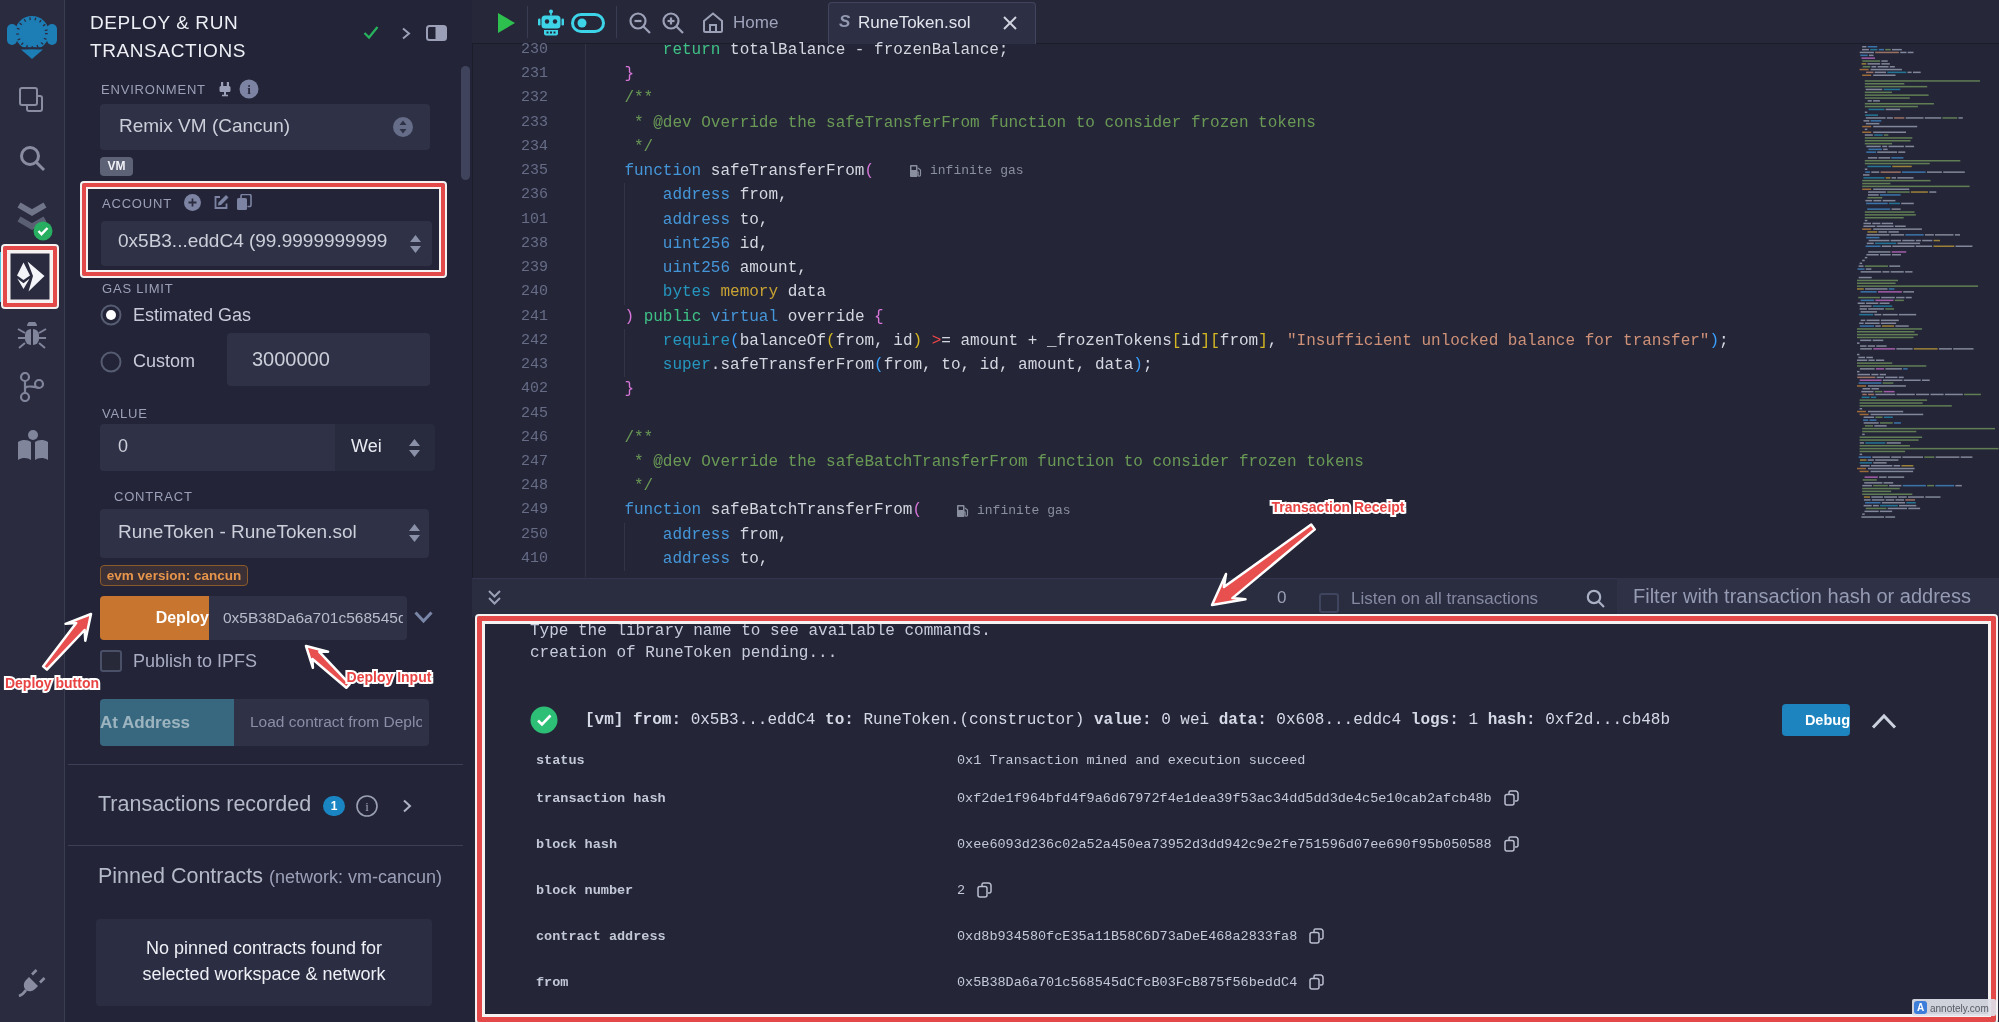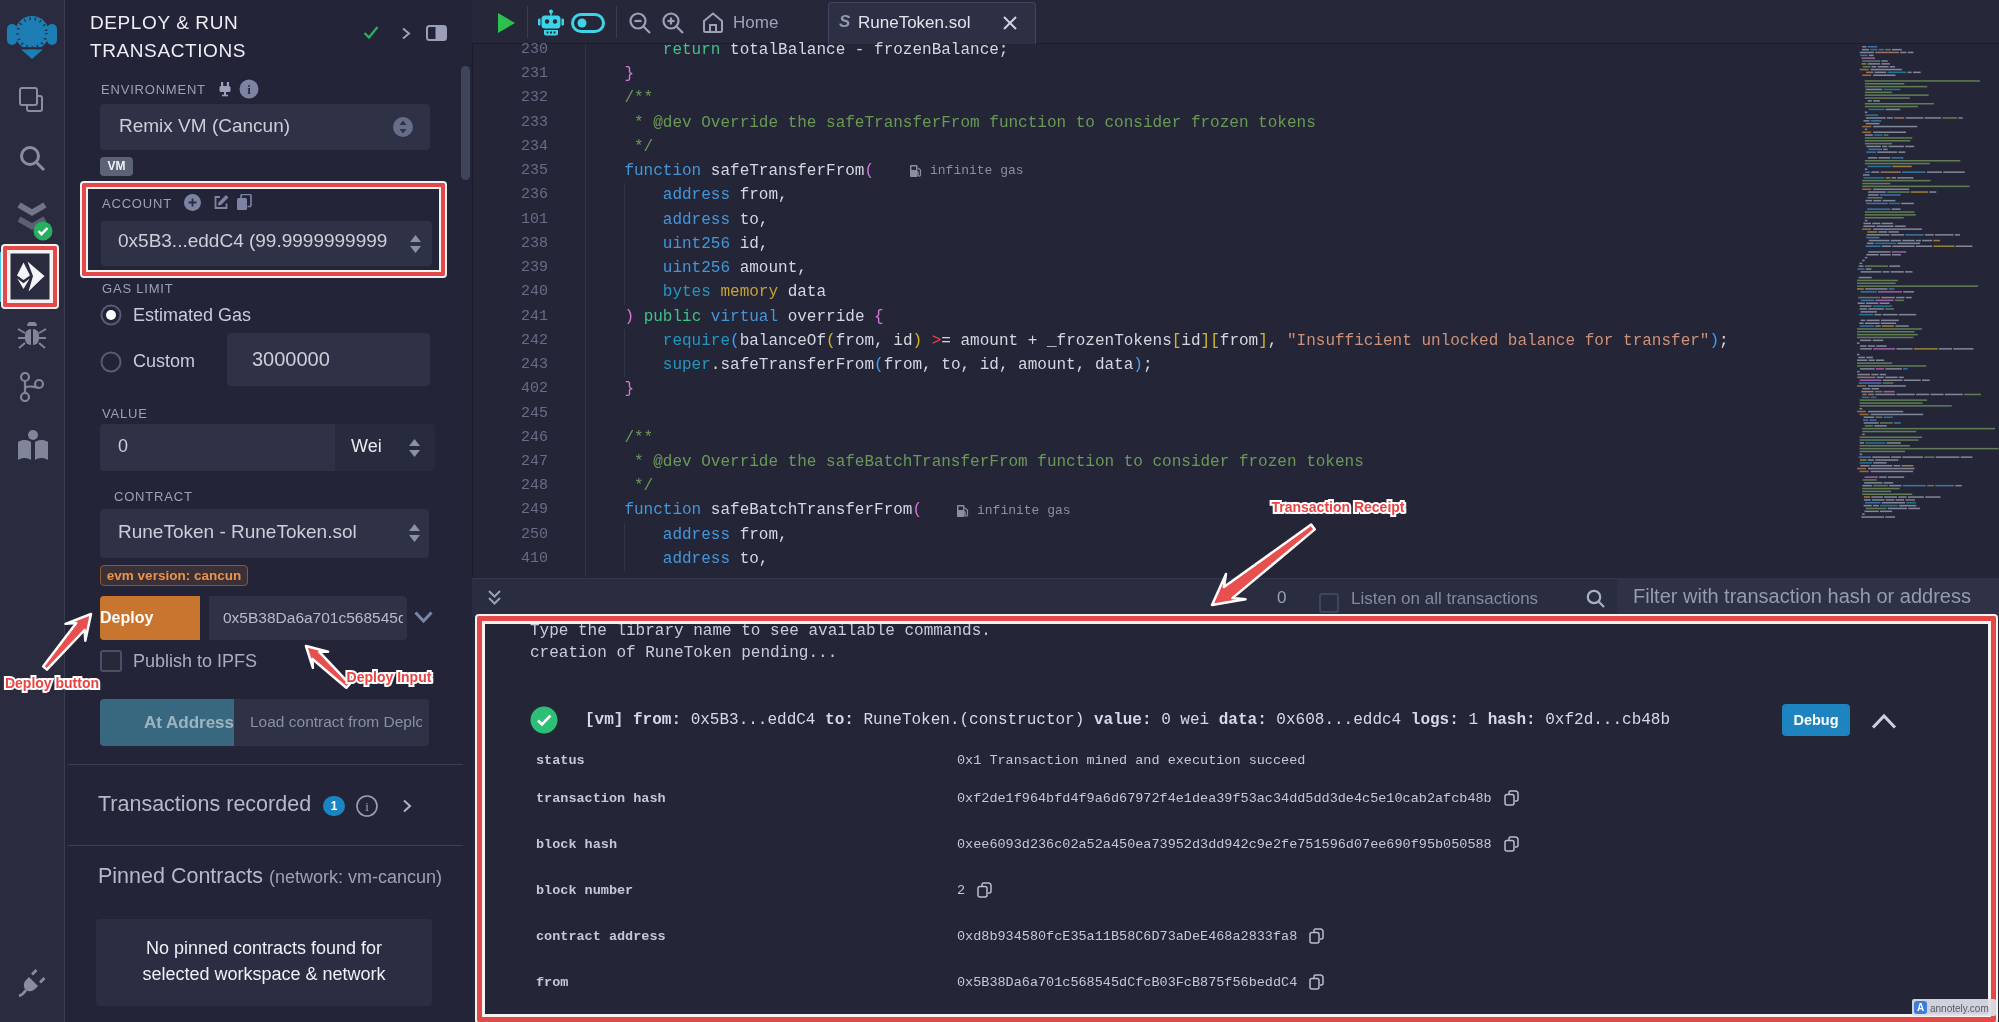--- a/index.html
+++ b/index.html
@@ -167,29 +167,29 @@
     <polygon points="6.5,18 12,11 1,11" fill="#8a90a8"></polygon>
   </svg>
 <div class="abs lbl" style="left:114px;top:489px">CONTRACT</div>
 <div class="abs inp" style="left:100px;top:509px;width:329px;height:49px"></div>
 <div class="abs" style="left:118px;top:521px;color:#ccced9;font-size:19px">RuneToken - RuneToken.sol</div>
 <svg class="abs" style="left:408px;top:524px" width="13" height="18" viewBox="0 0 13 18">
     <polygon points="6.5,0 12,7 1,7" fill="#8a90a8"></polygon>
     <polygon points="6.5,18 12,11 1,11" fill="#8a90a8"></polygon>
   </svg>
 <div class="abs" style="left:100px;top:565px;width:148px;height:21px;background:rgba(214,128,54,.14);border:1px solid #8a5a2a;border-radius:4px;color:#e6954a;font-size:13.5px;font-weight:bold;text-align:center;line-height:20px">evm version: cancun</div>
-<div class="abs" style="left:100px;top:596px;width:100px;height:44px;background:#c8762f;border-radius:4px 0 0 4px;color:#fdfdfd;font-size:16px;font-weight:bold;text-align:left;line-height:44px">Deploy</div>
+<div class="abs" style="left:100px;top:596px;width:109px;height:44px;background:#c8762f;border-radius:4px 0 0 4px;color:#fdfdfd;font-size:16px;font-weight:bold;text-align:right;line-height:44px">Deploy</div>
 <div class="abs" style="left:209px;top:596px;width:198px;height:44px;background:#2f3146;border-radius:0 4px 4px 0"></div>
 <div class="abs" style="left:223px;top:609px;color:#b8bcca;font-size:15.5px;white-space:nowrap;width:180px;overflow:hidden">0x5B38Da6a701c568545​d</div>
 <svg class="abs" style="left:414px;top:611px" width="19" height="13" viewBox="0 0 19 13" fill="none" stroke="#7a86a8" stroke-width="3">
     <path d="M1.5 1.5 l8 8.5 l8 -8.5"></path>
   </svg>
 <div class="abs" style="left:100px;top:650px;width:22px;height:22px;border:2px solid #4a5068;border-radius:3px;background:#272939"></div>
 <div class="abs" style="left:133px;top:651px;color:#a9adc4;font-size:18px">Publish to IPFS</div>
-<div class="abs" style="left:100px;top:699px;width:134px;height:47px;background:#38687f;border-radius:4px 0 0 4px;color:rgba(255,255,255,.5);font-size:17px;font-weight:bold;text-align:right;line-height:47px">At Address</div>
+<div class="abs" style="left:100px;top:699px;width:134px;height:47px;background:#38687f;border-radius:4px 0 0 4px;color:rgba(255,255,255,.5);font-size:17px;font-weight:bold;text-align:left;line-height:47px">At Address</div>
 <div class="abs" style="left:234px;top:699px;width:195px;height:47px;background:#2f3146;border-radius:0 4px 4px 0"></div>
 <div class="abs" style="left:250px;top:713px;color:#8a8ea6;font-size:15.5px;white-space:nowrap;width:172px;overflow:hidden">Load contract from Deploy</div>
 <div class="abs sep" style="left:68px;top:764px;width:395px"></div>
 <div class="abs" style="left:98px;top:792px;color:#b5bac9;font-size:21.5px">Transactions recorded</div>
 <div class="abs" style="left:323px;top:796px;width:22px;height:20px;background:#1a85c3;border-radius:10px;color:#fff;font-size:12px;font-weight:bold;text-align:center;line-height:20px">1</div>
 <svg class="abs" style="left:356px;top:795px" width="22" height="22" viewBox="0 0 22 22">
     <circle cx="11" cy="11" r="10" fill="none" stroke="#9ba0b5" stroke-width="1.6"></circle>
     <text x="11" y="15.5" text-anchor="middle" font-family="Liberation Serif" font-size="13" fill="#9ba0b5">i</text>
   </svg>
 <svg class="abs" style="left:402px;top:799px" width="10" height="14" viewBox="0 0 10 14" fill="none" stroke="#aeb2c4" stroke-width="2">
@@ -662,21 +662,21 @@
   </svg>
 <div class="abs" style="left:1617px;top:578px;width:382px;height:39px;background:#2f3146"></div>
 <div class="abs" style="left:1633px;top:585px;color:#969bb4;font-size:20px">Filter with transaction hash or address</div>
 <div class="abs mono" style="left:530px;top:622px;color:#c8ccda;font-size:16px">Type the library name to see available commands.</div>
 <div class="abs mono" style="left:530px;top:643.5px;color:#c8ccda;font-size:16px">creation of RuneToken pending...</div>
 <svg class="abs" style="left:530px;top:706px" width="28" height="28" viewBox="0 0 28 28">
     <circle cx="14" cy="14" r="13.5" fill="#2ebf77"></circle>
     <path d="M8 14.5 l4 4 L20.5 9.5" stroke="#fff" stroke-width="2.6" fill="none"></path>
   </svg>
 <div class="abs mono" style="left:585px;top:711px;color:#d5d9e6;font-size:16px"><b>[vm]</b> <b>from:</b> 0x5B3...eddC4 <b>to:</b> RuneToken.(constructor) <b>value:</b> 0 wei <b>data:</b> 0x608...eddc4 <b>logs:</b> 1 <b>hash:</b> 0xf2d...cb48b</div>
-<div class="abs" style="left:1782px;top:704px;width:68px;height:32px;background:#1d84c0;border-radius:4px;color:#fff;font-size:14.5px;font-weight:bold;text-align:center;line-height:32px">Debug</div>
+<div class="abs" style="left:1782px;top:704px;width:68px;height:32px;background:#1d84c0;border-radius:4px;color:#fff;font-size:14.5px;font-weight:bold;text-align:right;line-height:32px">Debug</div>
 <svg class="abs" style="left:1871px;top:713px" width="26" height="17" viewBox="0 0 26 17" fill="none" stroke="#ccd1de" stroke-width="3">
     <path d="M2 14.5 L13 3 L24 14.5"></path>
   </svg>
 <div class="abs mono" style="left:536px;top:752.5px;color:#c3c8d6;font-size:13.5px;font-weight:bold">status</div>
 <div class="abs mono" style="left:957px;top:752.5px;color:#c3c8d6;font-size:13.5px">0x1 Transaction mined and execution succeed</div>
 <div class="abs mono" style="left:536px;top:790.5px;color:#c3c8d6;font-size:13.5px;font-weight:bold">transaction hash</div>
 <div class="abs mono" style="left:957px;top:790.5px;color:#c3c8d6;font-size:13.5px">0xf2de1f964bfd4f9a6d67972f4e1dea39f53ac34dd5dd3de4c5e10cab2afcb48b</div>
 <svg class="abs" style="left:1504px;top:789.5px" width="15" height="16" viewBox="0 0 15 16" fill="none" stroke="#b9bdce" stroke-width="1.5">
     <rect x="1" y="4.5" width="9" height="10.5" rx="2"></rect>
     <path d="M5 4.5 v-2 a1.5 1.5 0 0 1 1.5 -1.5 h5 a2.5 2.5 0 0 1 2.5 2.5 v6 a1.5 1.5 0 0 1 -1.5 1.5 h-1.5"></path>

